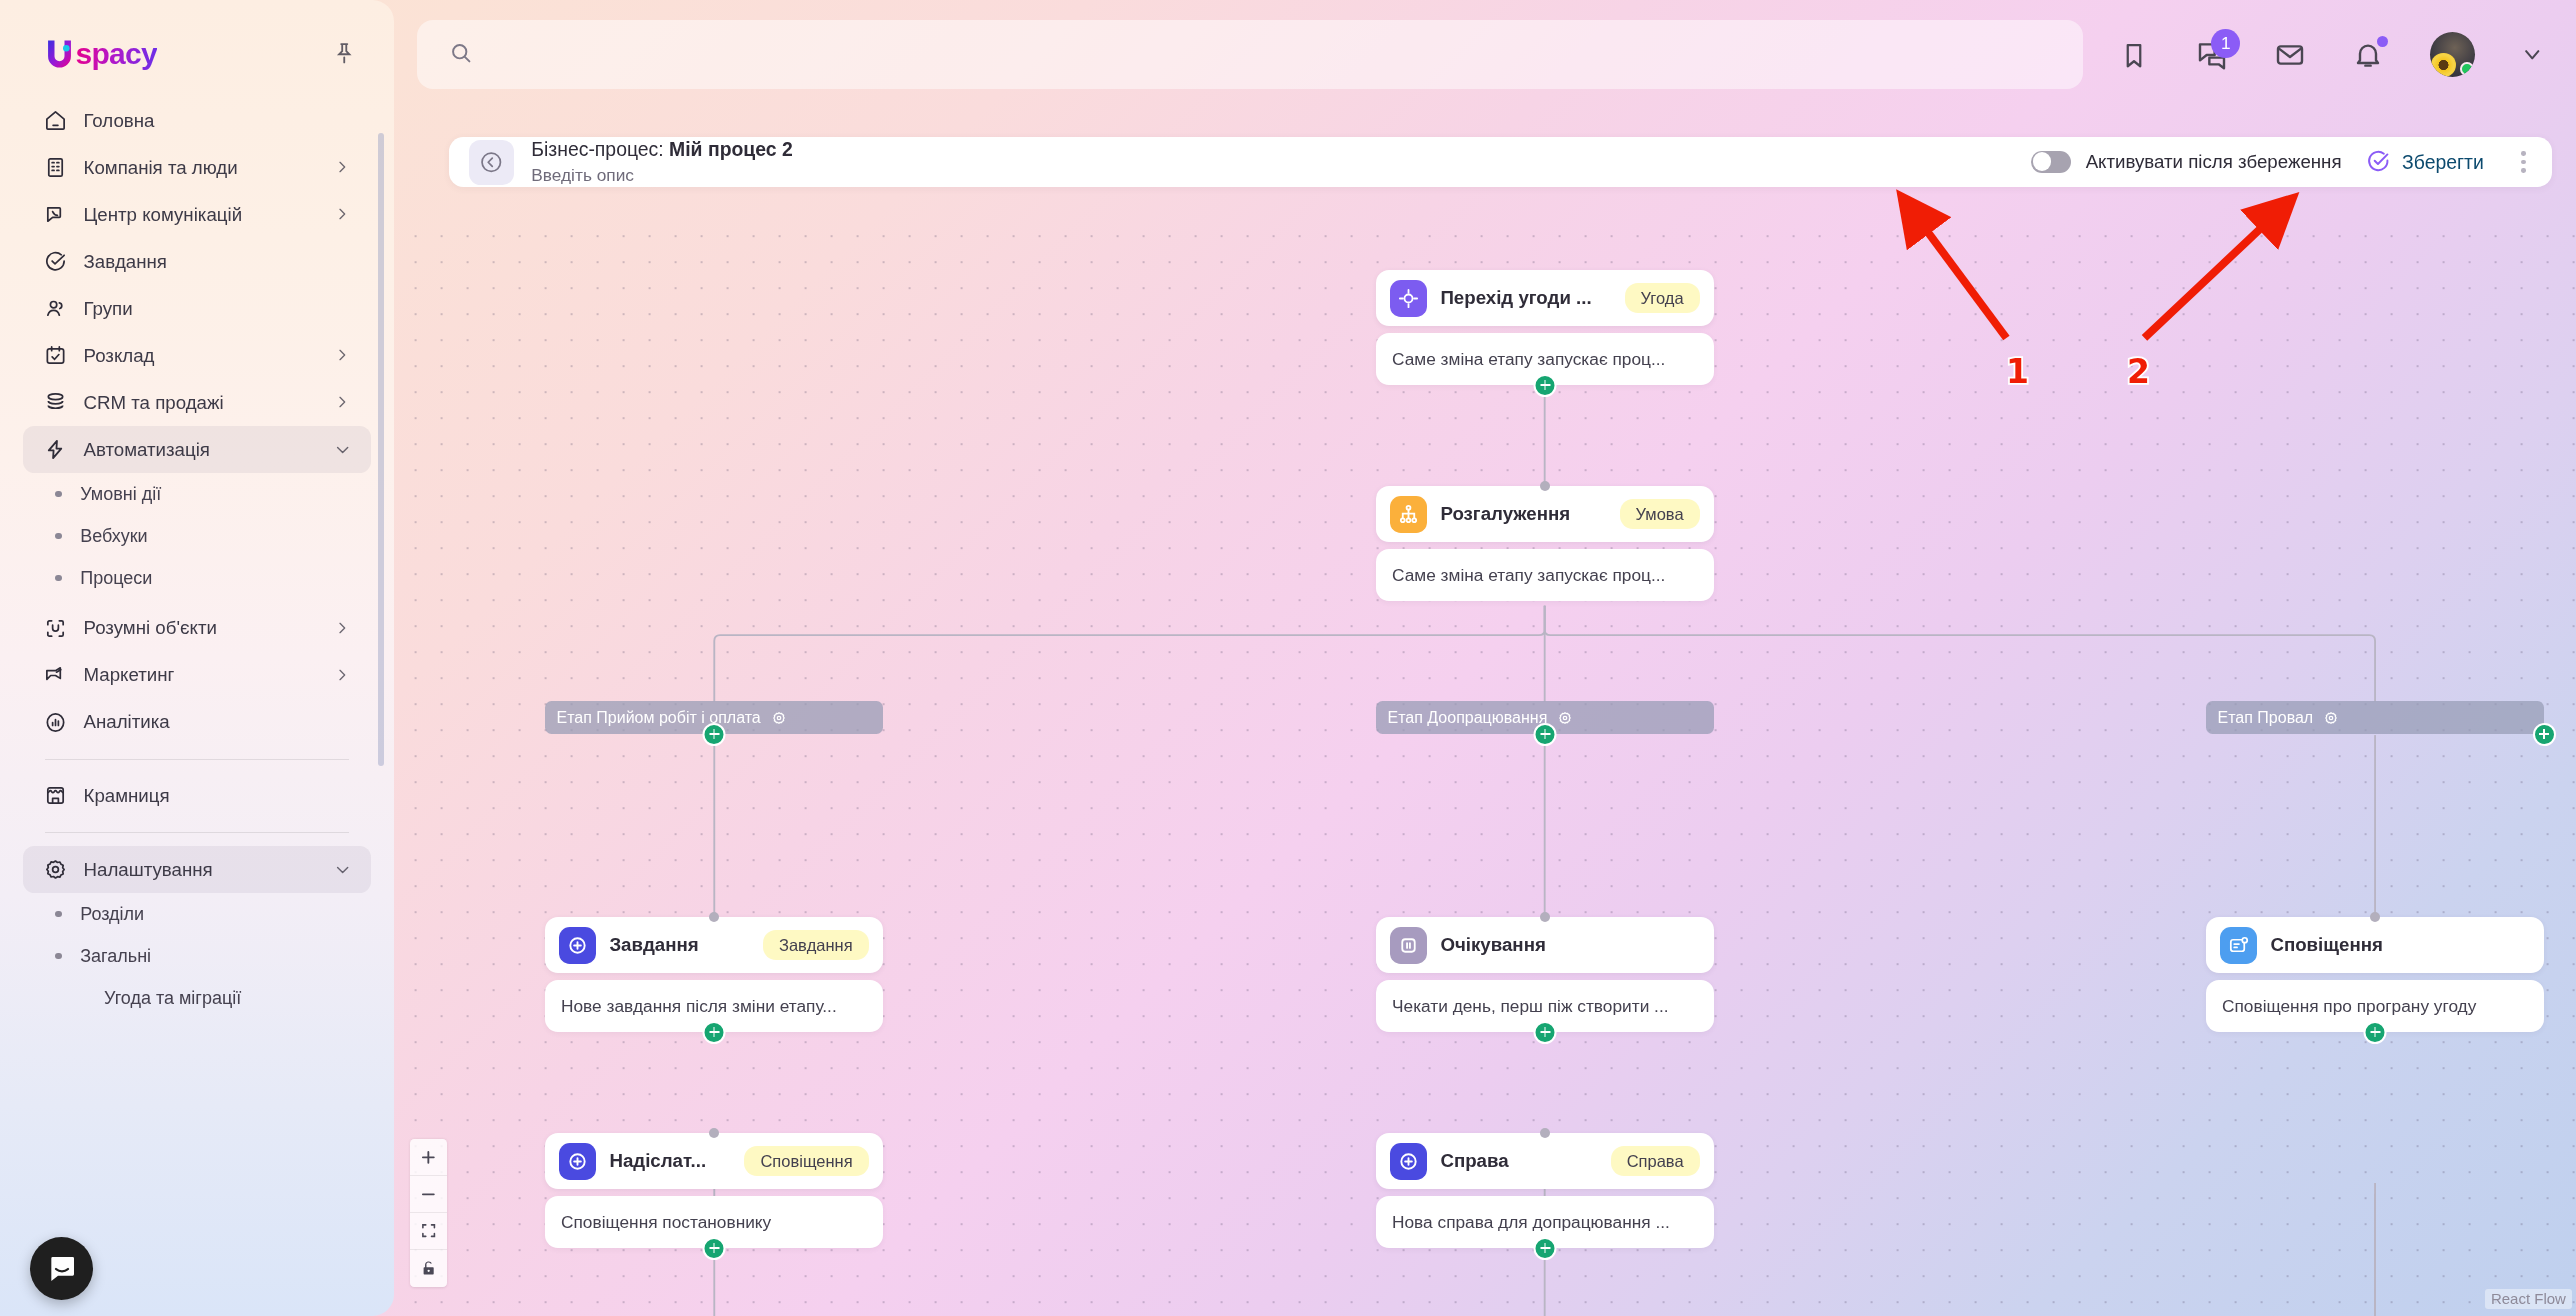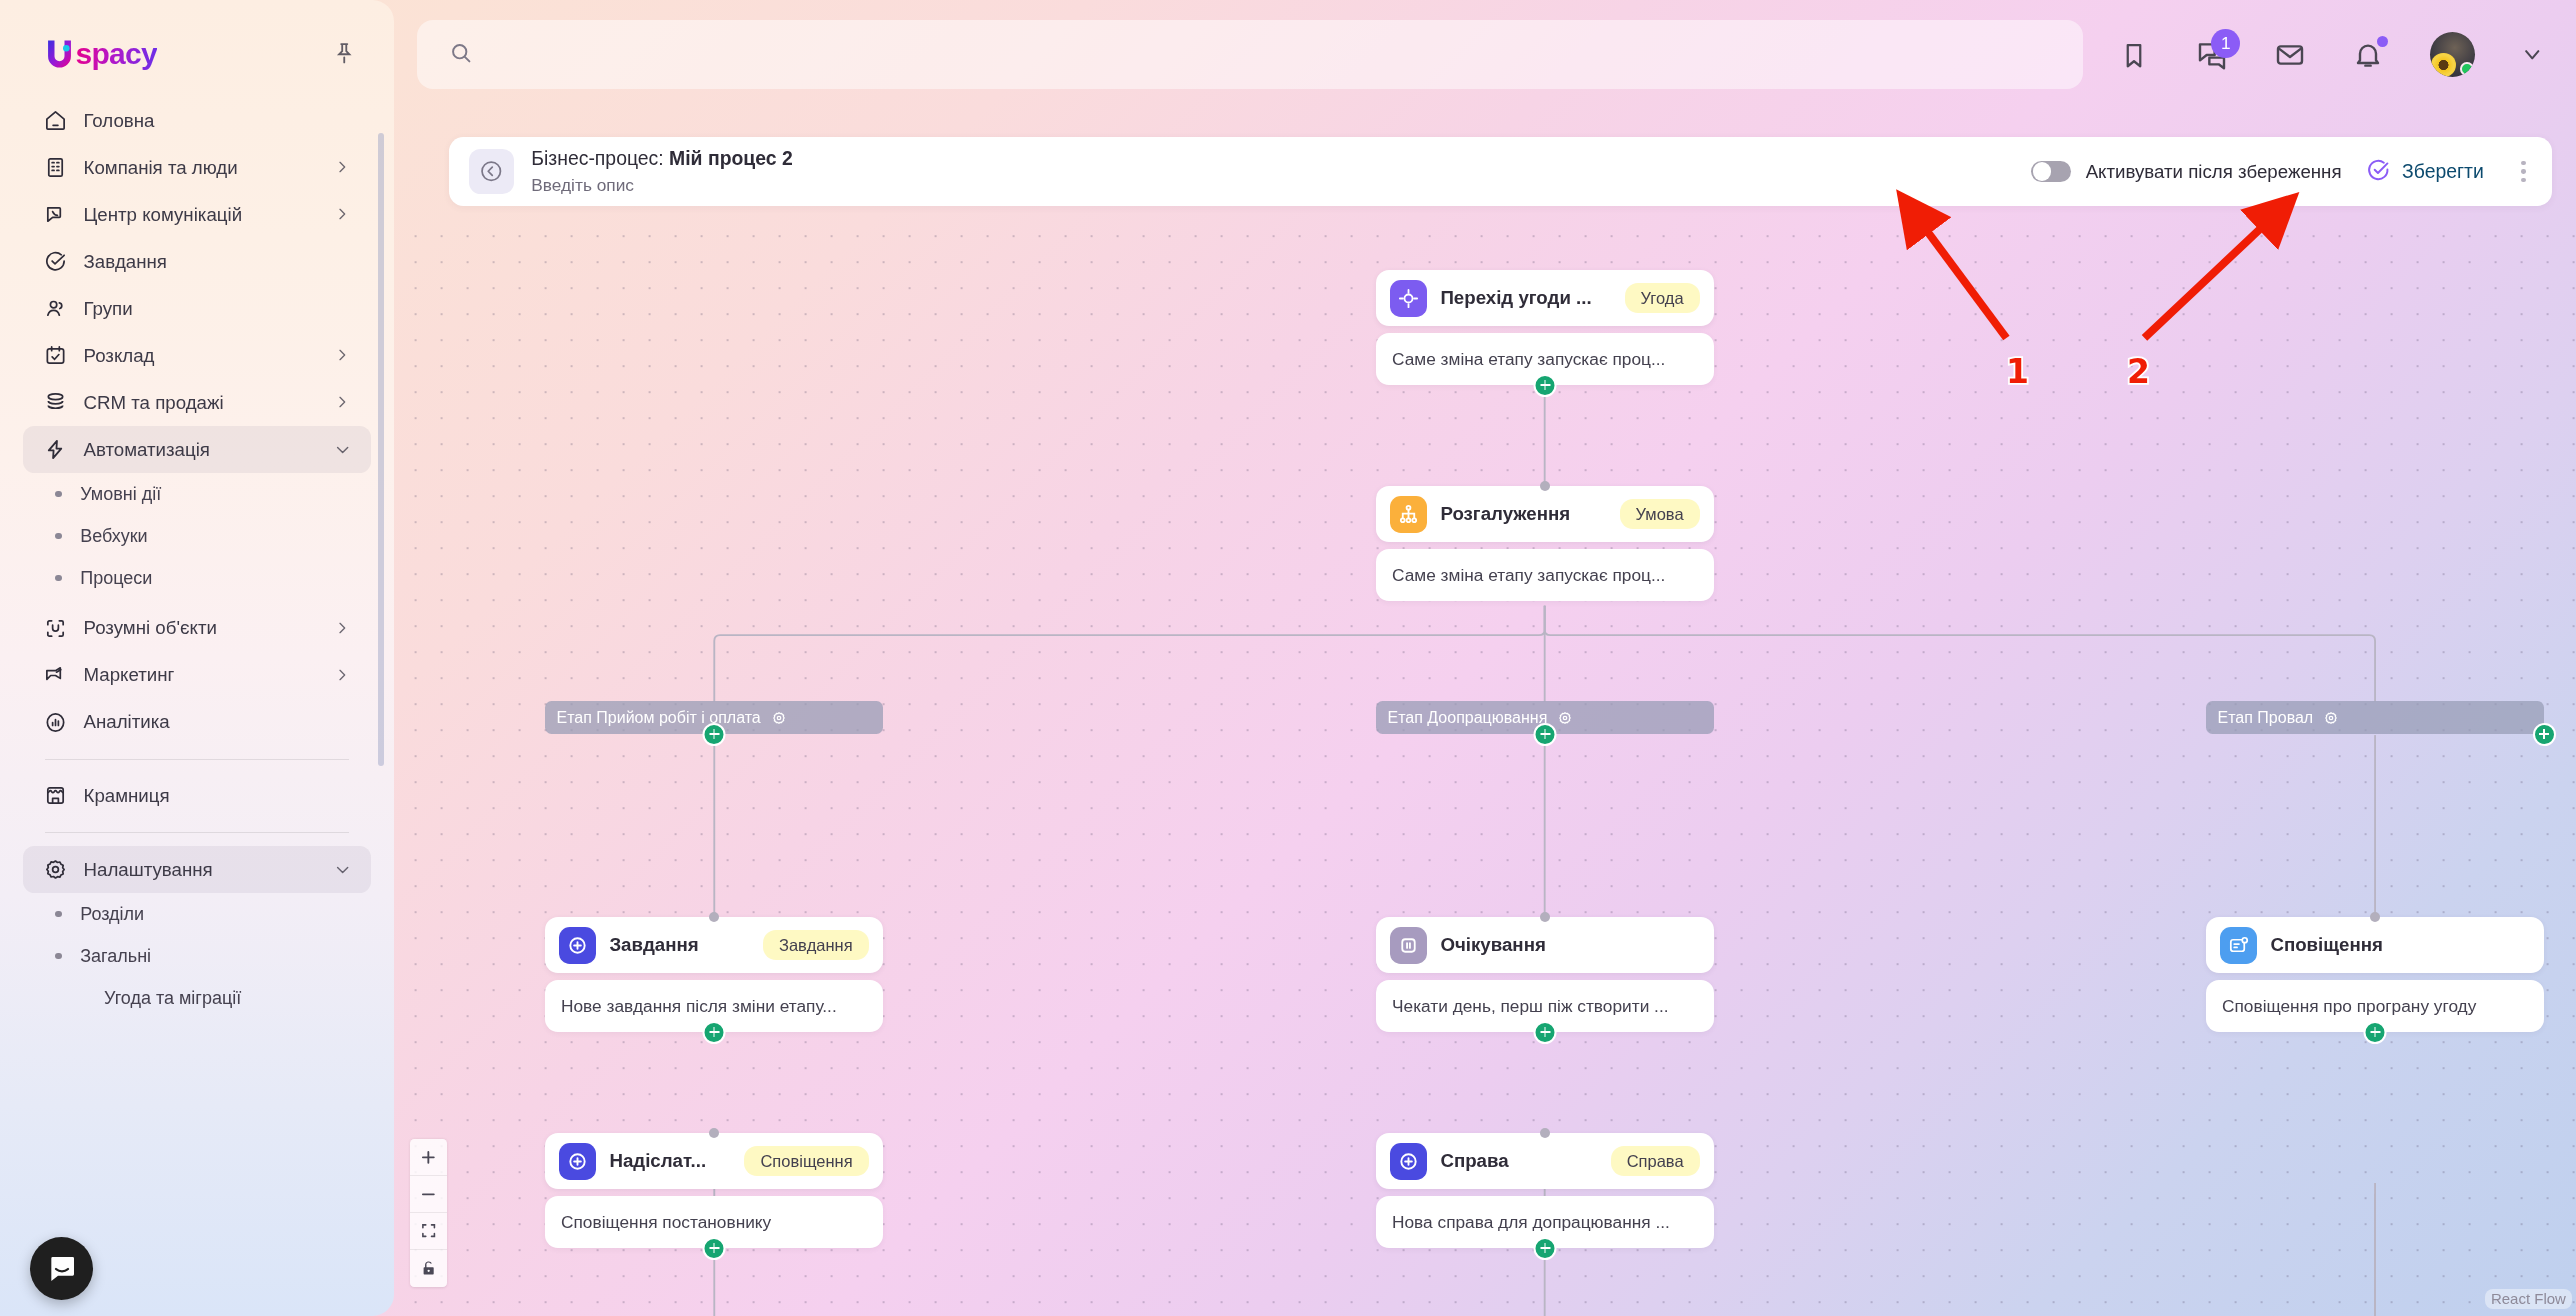--- a/index.html
+++ b/index.html
@@ -105,21 +105,21 @@
   }
   .avatar .flower {
     position:absolute; left: 1.4px; bottom: 0px; width: 24.5px; height: 24.5px; border-radius: 50%;
     background: radial-gradient(circle at 50% 50%, #5a3a12 0%, #5a3a12 28%, #f5c51f 30%, #f7d448 60%, #efc018 100%);
   }
   .avatar-online { position:absolute; right: 0.7px; bottom: 1.4px; width: 13.7px; height: 13.7px; border-radius:50%; background:#22c55e; border: 2.2px solid #fde9f2; }
   .chev-down-top { width: 26px; height: 26px; display:flex; align-items:center; justify-content:center; cursor:pointer; }
 
   
   #proc-header {
-    position: absolute; left: 449px; top: 137px; right: 24.5px; height: 69px;
+    position: absolute; left: 449px; top: 137px; right: 24.5px; height: 50px;
     background: #fff; border-radius: 14.4px;
     display: flex; align-items: center; padding: 0 24.5px 0 20px;
     box-shadow: 0 1.4px 7.2px rgba(90,60,90,0.06);
     z-index: 12;
   }
   .back-btn {
     width: 45px; height: 45px; border-radius: 11.5px; background: #eceaf6;
     display:flex; align-items:center; justify-content:center; cursor:pointer; flex:0 0 45px;
   }
   .proc-titles { margin-left: 17.3px; display:flex; flex-direction:column; gap: 4.3px; }
@@ -194,21 +194,21 @@
     background: rgba(255,255,255,.82); border-radius: 4.3px; overflow:hidden;
     box-shadow: 0 0.7px 2.9px rgba(0,0,0,.10);
   }
   #zoomctl .zb {
     height: 37px; display:flex; align-items:center; justify-content:center;
     border-bottom: 0.7px solid rgba(0,0,0,.07); cursor:pointer;
   }
   #zoomctl .zb:last-child { border-bottom: 0; }
   #rfmark {
     position:absolute; right: 4.3px; bottom: 7.2px;
-    font-size: 15px; color:#8e8a99; background: rgba(255,255,255,.42); padding: 1.4px 5.8px; border-radius:8px;
+    font-size: 15px; color:#8e8a99; background: rgba(255,255,255,.42); padding: 1.4px 5.8px; border-radius:3px;
   }
 
   
   #annot { position:absolute; left:0; top:0; width:2576px; height:1316px; pointer-events:none; z-index: 60; }
   .annum {
     position:absolute; font-size: 33px; font-weight: 700; color:#f01d05;
     -webkit-text-stroke: 3.6px #fff; paint-order: stroke fill;
     font-family: "DejaVu Sans", sans-serif;
   }
 </style>

